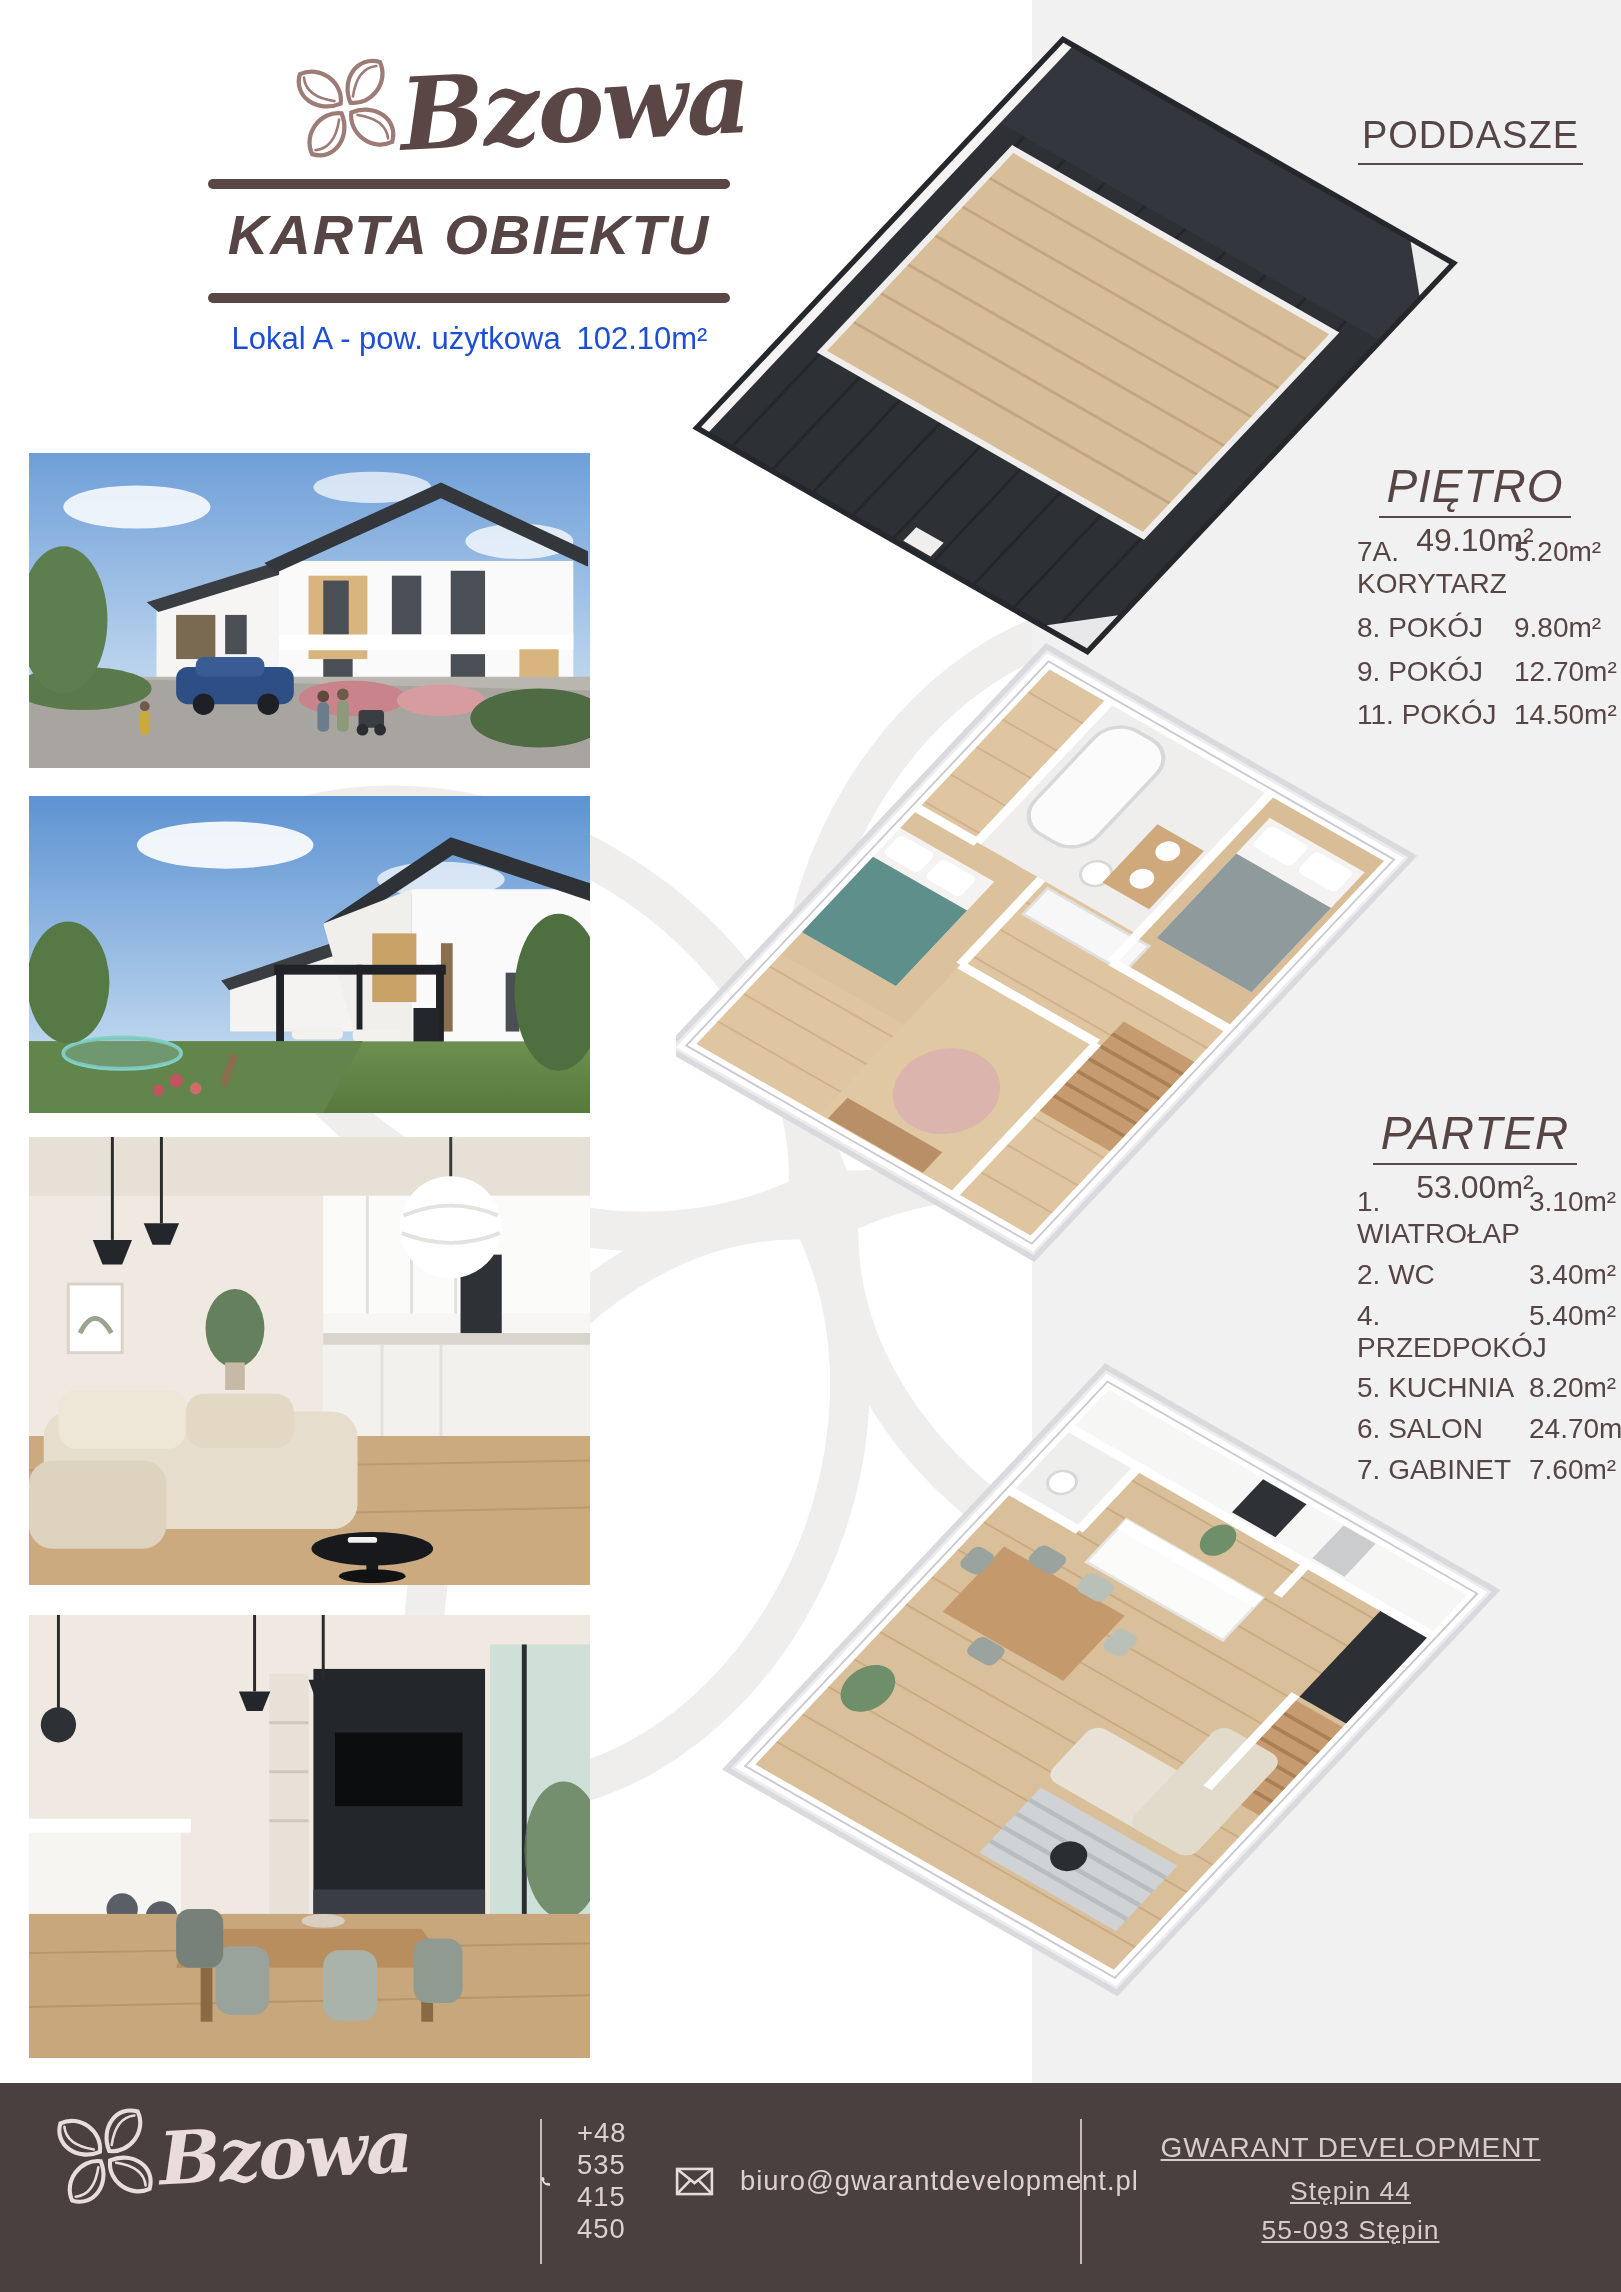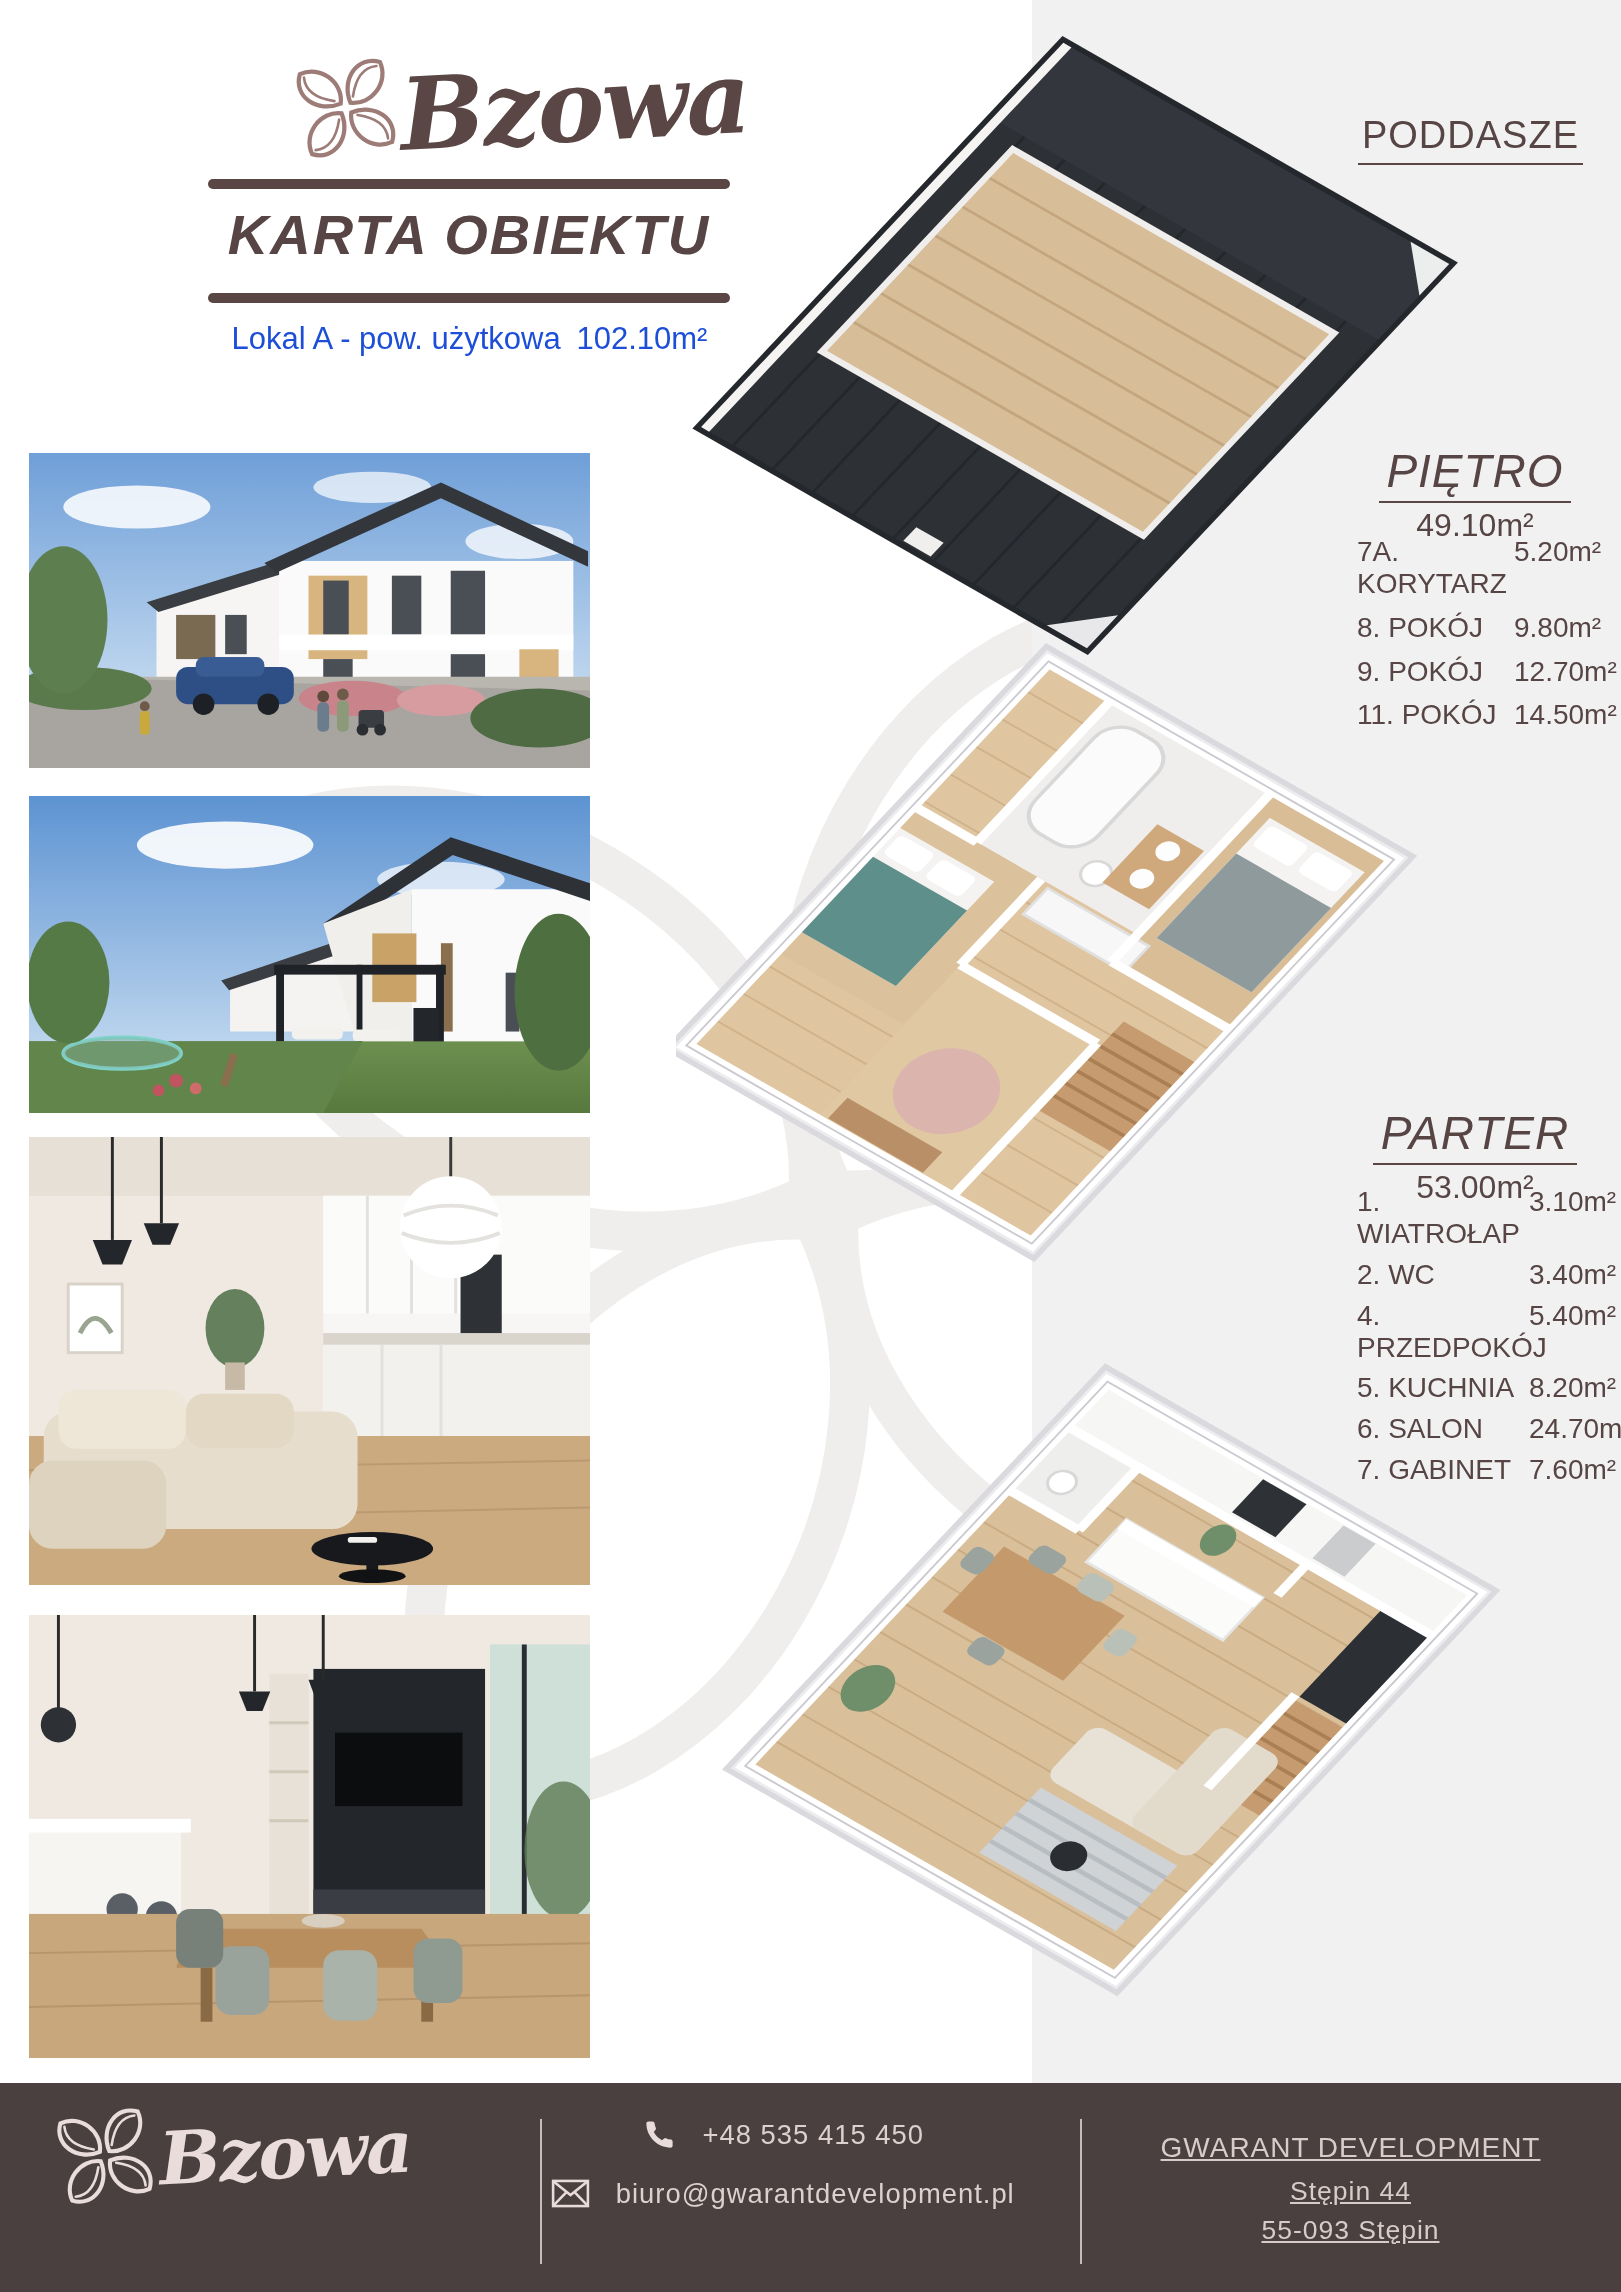--- a/index.html
+++ b/index.html
@@ -48,21 +48,21 @@
   .rl-parter .room-label{width:172px;flex:none;}
   .room-area{flex:1;}
 
   .plan{z-index:2;}
   .plan svg{display:block;width:100%;height:100%;}
 
   
   .footer{left:0;top:2083px;width:1621px;height:210px;background:#4a4040;z-index:4;}
   .f-div{position:absolute;top:36px;width:2px;height:145px;background:#d6c8c7;opacity:.9;}
   .f-script{position:absolute;left:159px;top:25.5px;font-size:73px;color:#eadcdb;}
-  .f-mid{position:absolute;left:540px;top:34px;width:486px;display:flex;flex-direction:column;gap:25.5px;align-items:center;}
+  .f-mid{position:absolute;left:540px;top:34px;width:486px;display:flex;flex-direction:row;gap:25.5px;align-items:center;}
   .f-row{display:flex;align-items:center;gap:25.5px;font-size:27.4px;letter-spacing:1px;color:#ddd0cf;font-weight:300;}
   .f-right{position:absolute;left:1080px;top:49px;width:541px;text-align:center;color:#d9cbca;font-weight:300;text-decoration:underline;}
   .f-company{font-size:28px;letter-spacing:1px;margin-bottom:11.8px;}
   .f-addr{font-size:26.5px;letter-spacing:1px;margin-bottom:7.8px;}
 </style>
 </head>
 <body>
 
 <div class="page">
 
@@ -343,21 +343,21 @@
             <line x1="40" y1="378" x2="440" y2="378"></line>
         </g>
         <rect x="40" y="128" width="400" height="295" fill="none" stroke="#efeeec" stroke-width="7"></rect>
         <polygon points="480,0 432,0 480,46" fill="#eceded"></polygon>
         <polygon points="480,560 430,560 480,512" fill="#e8e8ea"></polygon>
         <rect x="250" y="538" width="34" height="20" fill="#f0efee"></rect>
       </g>
     </svg>
   </div>
 
-  <div class="abs floor-head" style="left:1328px;top:444px">
+  <div class="abs floor-head" style="left:1328px;top:459px">
     <div class="floor-title"><span>PIĘTRO</span></div>
     <div class="floor-area">49.10m²</div>
   </div>
 
   <div class="abs room-list rl-pietro" style="left:1328px;top:536px">
     <div class="room-row">
         <span class="room-label">7A. KORYTARZ</span>
         <span class="room-area">5.20m²</span>
       </div>
     <div class="room-row">

